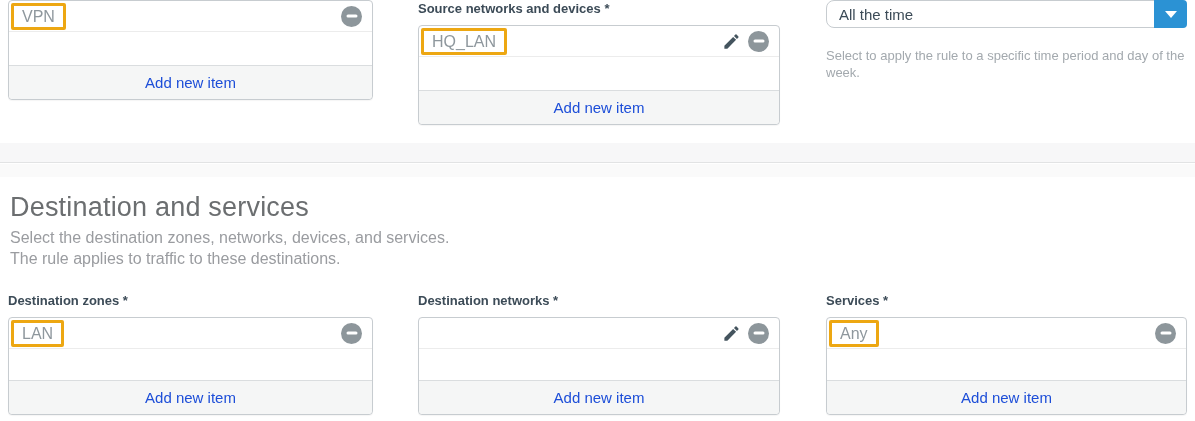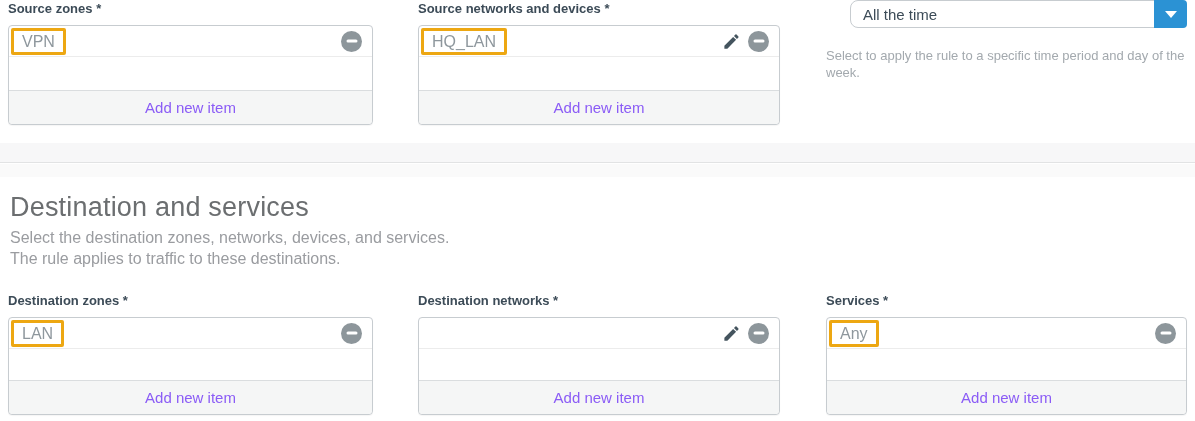--- a/index.html
+++ b/index.html
@@ -56,27 +56,27 @@
   }
   .pencil-icon { display: flex; align-items: center; cursor: pointer; }
   .list-empty { flex: 1; }
   .list-footer {
     flex: none; border-top: 1px solid #dadddf; background: #f5f6f6;
     display: flex; align-items: center; justify-content: center;
     border-radius: 0 0 4px 4px; cursor: pointer;
   }
   .r1 .list-footer { height: 34px; }
   .r2 .list-footer { height: 34px; }
-  .list-footer span { color: #8b5cf6; font-size: 15px; }
+  .list-footer span { color: #1d4ed8; font-size: 15px; }
 
   
   .select {
     position: relative; height: 28px;
     border: 1px solid #c7ccd0; border-radius: 8px; background: #ffffff;
-    display: flex; align-items: center; cursor: pointer; margin-left: 24px;
+    display: flex; align-items: center; cursor: pointer;
   }
   .select-value { font-size: 15px; color: #3c4b57; padding-left: 12px; }
   .select-btn {
     position: absolute; top: -1px; right: -1px; width: 33px; height: 28px;
     background: #2b92d4; border-radius: 0 4px 4px 0;
     display: flex; align-items: center; justify-content: center; cursor: pointer;
   }
   .caret-down {
     width: 0; height: 0; display: block;
     border-left: 6px solid transparent; border-right: 6px solid transparent;
@@ -105,21 +105,20 @@
     position: absolute; left: 10px; top: 227px;
     font-size: 16px; line-height: 21px; color: #9a9ca0;
   }
 </style>
 </head>
 <body>
 
 <div class="canvas">
 
   <div class="field c1 r1">
-    <div class="field-label">Source zones *</div>
     <div class="listbox">
       <div class="list-item">
         <span class="tag">VPN</span>
         <span class="item-actions">
           <span class="minus-icon">
               <span class="minus-bar"></span>
             </span>
         </span>
       </div>
       <div class="list-empty"></div>

